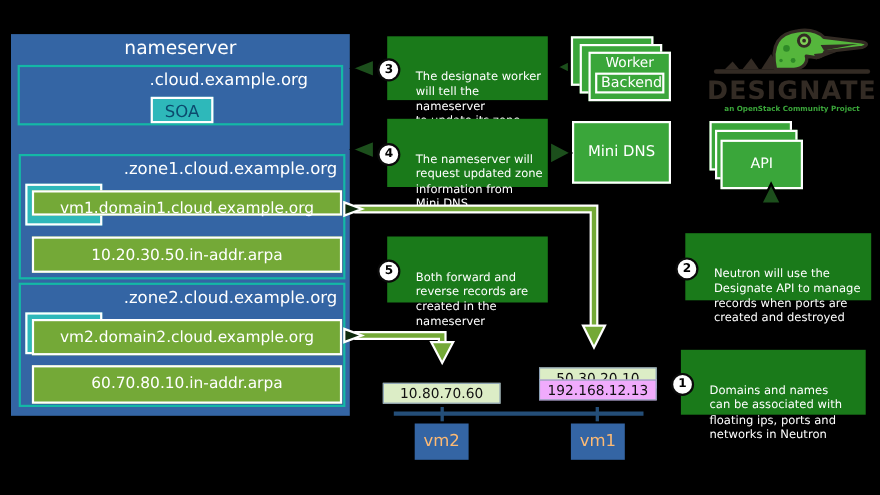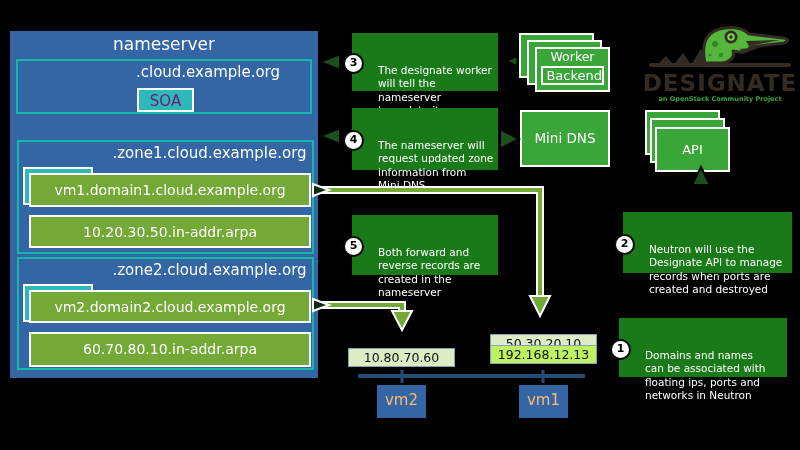--- a/index.html
+++ b/index.html
@@ -4,42 +4,42 @@
 <style>
   html,body{margin:0;padding:0;background:#000;}
   #canvas{position:relative;width:800px;height:450px;background:#000;overflow:hidden;
           font-family:"DejaVu Sans","Liberation Sans",sans-serif;}
   .abs{position:absolute;box-sizing:border-box;}
   
   .ns{background:#3465a4;}
   .ns-title{color:#fff;font-size:17px;text-align:center;width:100%;top:3px;}
   .wbox{border:2px solid #14b8a6;background:#3465a4;padding-left:44px;}
   .wbox .blabel{color:#fff;font-size:15px;text-align:center;width:100%;top:2px;position:absolute;}
-  .soa{background:#2eb8ba;border:2px solid #fff;color:#701a75;font-size:15px;
+  .soa{background:#2eb8ba;border:2px solid #fff;color:#0c4a6e;font-size:15px;
        text-align:center;line-height:22px;}
   .ghost{background:#2eb8ba;border:2px solid #fff;}
   .record{background:#74a937;border:2px solid #fff;color:#fff;font-size:14px;
           text-align:center;line-height:30px;white-space:nowrap;}
   
   .note{background:#1a7a1a;color:#fff;font-size:10.5px;line-height:1.28;
         padding:4px 4px 4px 26px;white-space:pre-line;}
   .numcirc{position:absolute;left:-9px;top:50%;margin-top:-9px;width:17px;height:17px;
            border-radius:50%;background:#fff;border:2px solid #0a0a0a;color:#000;
            font-size:11px;font-weight:bold;text-align:center;line-height:16px;}
   
   .stackbox{position:absolute;box-sizing:border-box;background:#3aa63a;border:2px solid #fff;}
   .stacklabel{color:#fff;font-size:12.5px;text-align:center;}
   .backend{border:2px solid #fff;color:#fff;font-size:13px;text-align:right;
            line-height:15px;margin:2px 4px 0 4px;}
   .bigcomp{background:#3aa63a;border:2px solid #fff;color:#fff;text-align:center;}
   
   .chip{border:1px solid #8aa0b5;color:#101010;font-size:12.5px;text-align:center;
         line-height:17px;}
   .chip-green{background:#dcedc6;margin-top:18px;}
-  .chip-blue{background:#bef264;}
+  .chip-blue{background:#f0abfc;}
   
   .vm{background:#3465a4;color:#fdba74;font-size:15px;text-align:center;line-height:31px;}
   
   .logo-name{color:#332b24;font-size:23px;font-weight:bold;letter-spacing:1px;
              text-align:center;width:100%;}
   .logo-tag{color:#3aa63a;font-size:6.5px;font-weight:bold;text-align:center;width:100%;}
   svg{display:block;}
   #wires{pointer-events:none;}
 </style>
 </head>
@@ -51,21 +51,21 @@
     <div class="abs ns-title">nameserver</div>
 
     <div class="abs wbox" style="left:6px;top:28px;width:296px;height:55px;">
       <div class="blabel">.cloud.example.org</div>
       <div class="abs soa" style="left:119px;top:27px;width:57px;height:24px;">SOA</div>
     </div>
 
     <div class="abs wbox" style="left:7px;top:109px;width:297px;height:114px;">
       <div class="blabel">.zone1.cloud.example.org</div>
       <div class="abs ghost" style="left:4px;top:25px;width:70px;height:38px;"></div>
-      <div class="abs record" style="left:10px;top:31px;width:282px;height:34px;">vm1.domain1.cloud.example.org</div>
+      <div class="abs record" style="left:10px;top:31px;width:282px;height:23px;">vm1.domain1.cloud.example.org</div>
       <div class="abs record" style="left:10px;top:73px;width:282px;height:33px;">10.20.30.50.in-addr.arpa</div>
     </div>
 
     <div class="abs wbox" style="left:7px;top:226px;width:297px;height:113px;">
       <div class="blabel">.zone2.cloud.example.org</div>
       <div class="abs ghost" style="left:4px;top:25px;width:70px;height:38px;"></div>
       <div class="abs record" style="left:10px;top:31px;width:282px;height:33px;">vm2.domain2.cloud.example.org</div>
       <div class="abs record" style="left:10px;top:73px;width:282px;height:35px;">60.70.80.10.in-addr.arpa</div>
     </div>
   </div>

